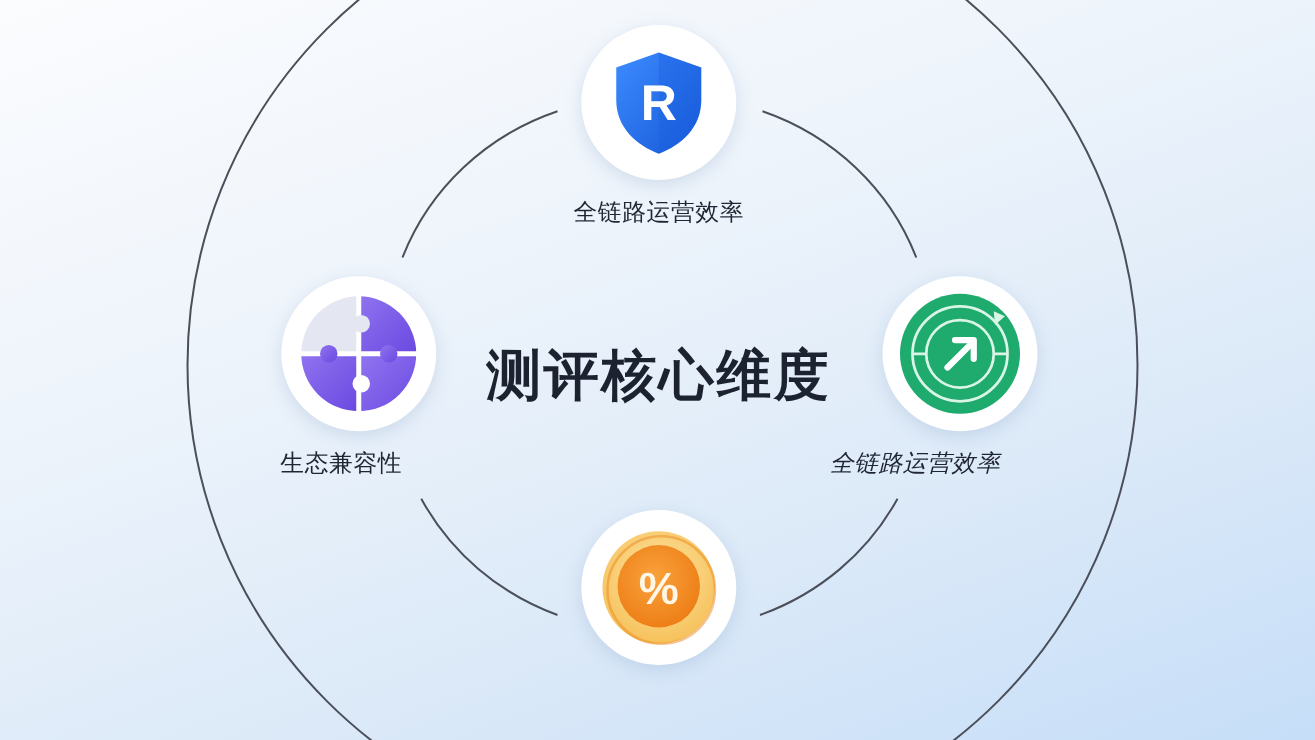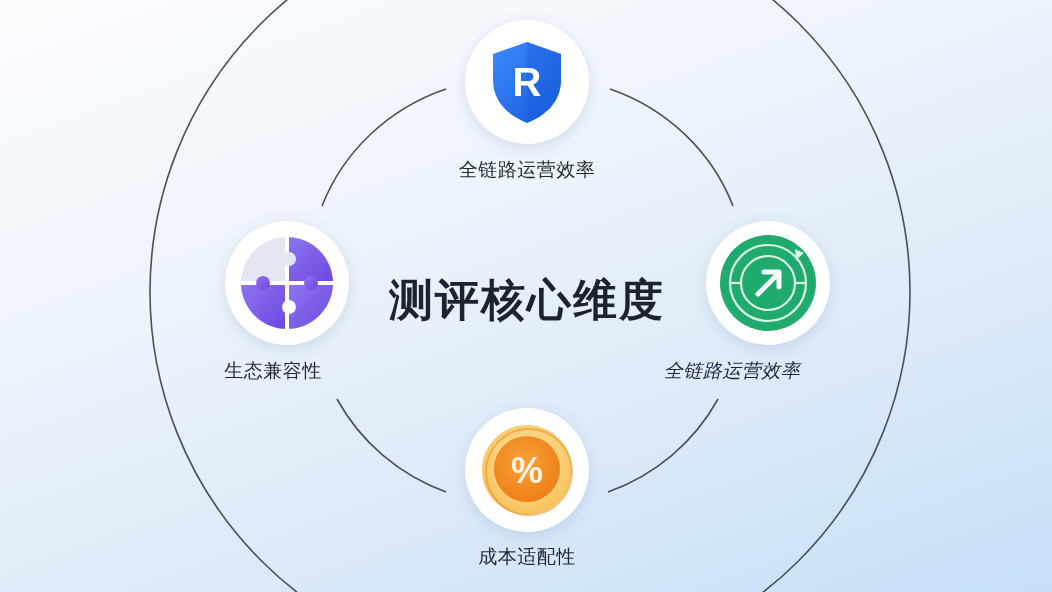--- a/index.html
+++ b/index.html
@@ -142,15 +142,14 @@
           <stop offset="0%" stop-color="#f9a23c"></stop>
           <stop offset="100%" stop-color="#ee7f17"></stop>
         </radialGradient>
       </defs>
       <circle cx="48" cy="48" r="45" fill="url(#coinOuter)"></circle>
       <circle cx="50" cy="50" r="43" fill="none" stroke="#ec8a22" stroke-width="2" opacity="0.5"></circle>
       <circle cx="48" cy="47" r="33" fill="url(#coinInner)"></circle>
       <text x="48" y="61" text-anchor="middle" font-family="Liberation Sans, sans-serif" font-weight="bold" font-size="36" fill="#fff6e6">%</text>
     </svg>
   </div>
-  <div class="label" style="left:527px; top:544px;">成本适配性</div>
 
 </div>
 
 </body></html>

